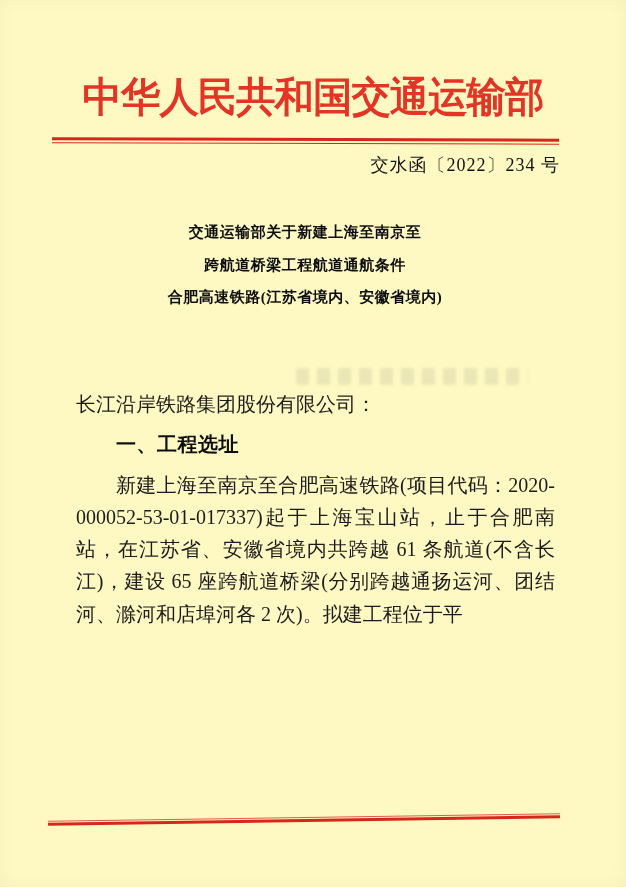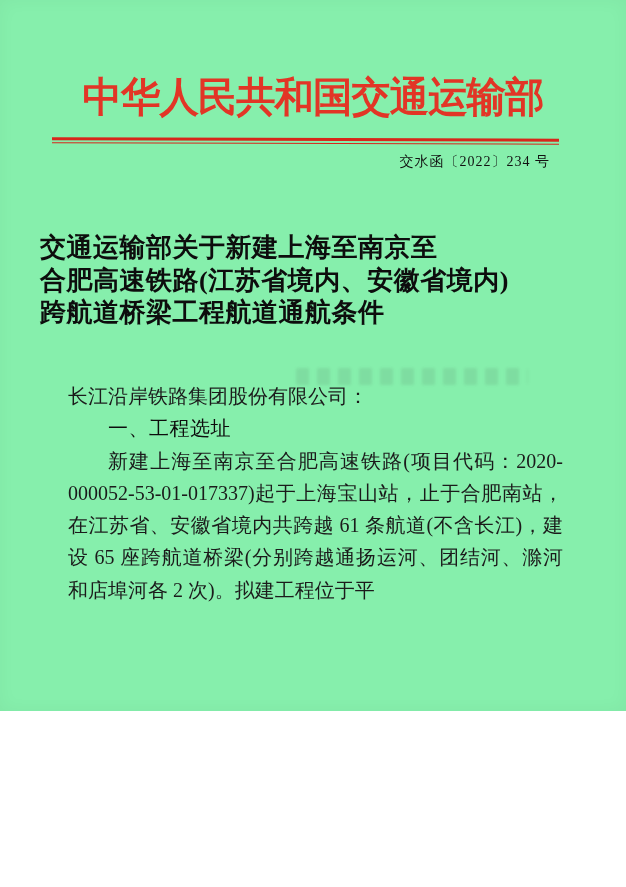--- a/index.html
+++ b/index.html
@@ -3,22 +3,22 @@
 <meta charset="utf-8">
 <style>
   html, body {
     margin: 0;
     padding: 0;
     background: #ffffff;
   }
   .page {
     position: relative;
     width: 626px;
-    height: 711px;
-    background: #86efac;
+    height: 887px;
+    background: #fef9c3;
     overflow: hidden;
     font-family: "Liberation Serif", serif;
     color: #1b1b1b;
     box-shadow: inset 0 0 18px rgba(0,0,0,0.04);
   }
 
   
   .masthead {
     position: absolute;
     top: 70px;
@@ -42,33 +42,34 @@
     width: 507px;
     height: 1.5px;                      
     border-top: 3px solid #d8261b;
     border-bottom: 1.5px solid #d8261b;
     transform: rotate(0.15deg);
   }
 
   .doc-number {
     position: absolute;
     top: 153px;
-    right: 76px;
-    font-size: 14px;
+    right: 66px;
+    font-size: 18px;
     letter-spacing: 1px;
     color: #111;
   }
 
   .title {
     position: absolute;
-    top: 232px;
+    top: 216px;
     left: 40px;
     width: 530px;
+    text-align: center;
     font-weight: 700;
-    font-size: 26px;
+    font-size: 15px;
     line-height: 32.5px;
     color: #0d0d0d;
     letter-spacing: 0.5px;
   }
   .title-line { white-space: nowrap; }
 
   
   .ink-bleed {
     position: absolute;
     top: 368px;
@@ -88,24 +89,24 @@
   .body-block {
     position: absolute;
     top: 380px;
     left: 68px;
     width: 495px;
     font-size: 20px;
     line-height: 32.3px;
     text-align: justify;
     overflow-wrap: break-word;
   }
-  .body-block p { margin: 0; }
+  .body-block p { margin: 8px; }
   .indent { text-indent: 2em; }
   .section-heading {
-    font-weight: 400;
+    font-weight: 700;
     font-family: "Liberation Sans", sans-serif;
     font-size: 20px;
     letter-spacing: 0.5px;
     color: #0d0d0d;
   }
 
   
   .rule-bottom {
     position: absolute;
     top: 817px;
@@ -123,22 +124,22 @@
 <div class="page">
 
   <div class="masthead">中华人民共和国交通运输部</div>
 
   <div class="rule-top"></div>
 
   <div class="doc-number">交水函〔2022〕234 号</div>
 
   <div class="title">
     <div class="title-line">交通运输部关于新建上海至南京至</div>
+    <div class="title-line">跨航道桥梁工程航道通航条件</div>
     <div class="title-line">合肥高速铁路(江苏省境内、安徽省境内)</div>
-    <div class="title-line">跨航道桥梁工程航道通航条件</div>
   </div>
 
   <div class="ink-bleed"></div>
 
   <div class="body-block">
     <p class="salutation">长江沿岸铁路集团股份有限公司：</p>
     <p class="indent section-heading">一、工程选址</p>
     <p class="indent">新建上海至南京至合肥高速铁路(项目代码：2020-000052-53-01-017337)起于上海宝山站，止于合肥南站，在江苏省、安徽省境内共跨越 61 条航道(不含长江)，建设 65 座跨航道桥梁(分别跨越通扬运河、团结河、滁河和店埠河各 2 次)。拟建工程位于平</p>
   </div>
 

